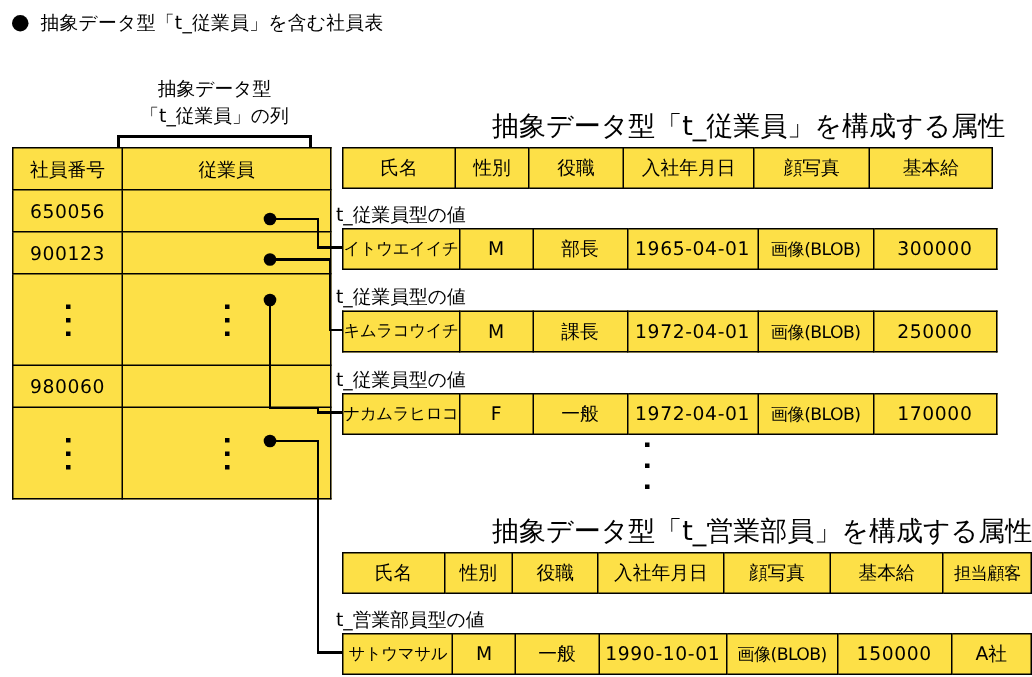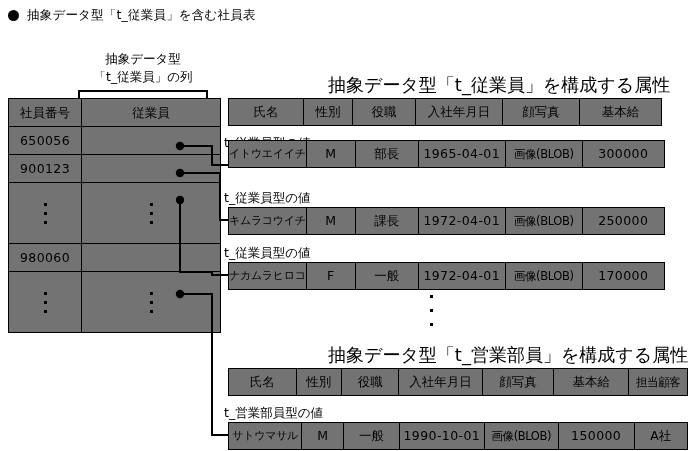--- a/index.html
+++ b/index.html
@@ -37,21 +37,21 @@
   #title-text {
     font-size: 12.5px;
     line-height: 14px;
     letter-spacing: 0.2px;
   }
 
   
   .gtable {
     border-collapse: collapse;
     table-layout: fixed;
-    background: #737373;
+    background: #fde047;
   }
   .gtable td {
     border: 1px solid #000;
     text-align: center;
     vertical-align: middle;
     font-size: 12.5px;
     line-height: 14px;
     padding: 0;
     height: 26px;
     white-space: nowrap;
@@ -126,21 +126,21 @@
     font-size: 12.5px;
     line-height: 14px;
     white-space: nowrap;
   }
 
   
   #attr-head-emp { left: 228px; top: 98px; }
   #attr-head-sales { left: 228px; top: 368px; }
 
   
-  #val-row-0 { left: 228px; top: 140px; }
+  #val-row-0 { left: 228px; top: 152px; }
   #val-row-1 { left: 228px; top: 207px; }
   #val-row-2 { left: 228px; top: 262px; }
   #val-row-3 { left: 228px; top: 422px; }
 
   #cap-val-0 { left: 224px; top: 136px; }
   #cap-val-1 { left: 224px; top: 191px; }
   #cap-val-2 { left: 224px; top: 246px; }
   #cap-val-3 { left: 224px; top: 406px; }
 
   

